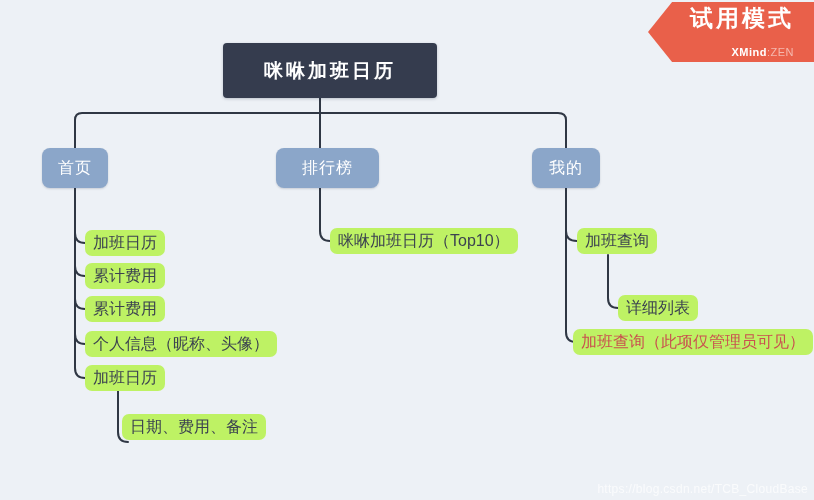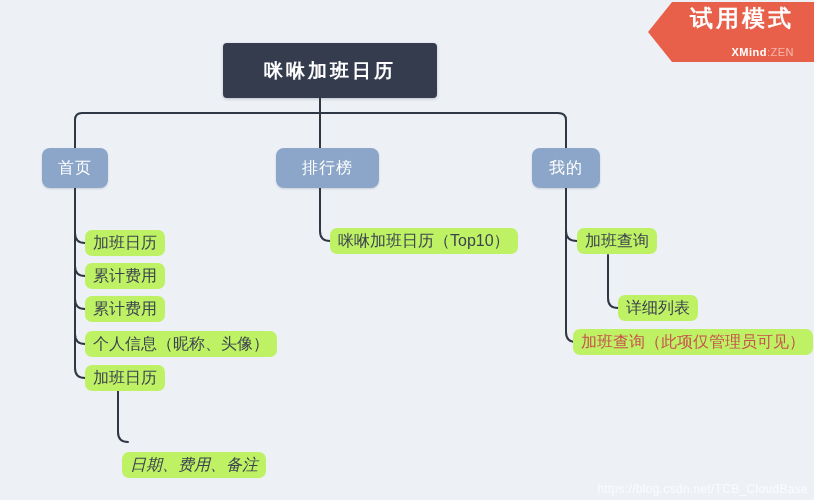--- a/index.html
+++ b/index.html
@@ -98,21 +98,21 @@
 
   <div class="node branch-node branch-home">首页</div>
   <div class="node branch-node branch-rank">排行榜</div>
   <div class="node branch-node branch-mine">我的</div>
 
   <div class="node pill" style="left:85px;top:230px;">加班日历</div>
   <div class="node pill" style="left:85px;top:263px;">累计费用</div>
   <div class="node pill" style="left:85px;top:331px;">个人信息（昵称、头像）</div>
   <div class="node pill" style="left:85px;top:296px;">累计费用</div>
   <div class="node pill" style="left:85px;top:365px;">加班日历</div>
-  <div class="node pill" style="left:122px;top:452px;font-style:italic;">日期、费用、备注</div>
+  <div class="node pill" style="left:122px;top:414px;">日期、费用、备注</div>
 
   <div class="node pill" style="left:330px;top:228px;">咪咻加班日历（Top10）</div>
 
   <div class="node pill" style="left:577px;top:228px;">加班查询</div>
   <div class="node pill" style="left:618px;top:295px;">详细列表</div>
   <div class="node pill pill-admin" style="left:573px;top:329px;">加班查询（此项仅管理员可见）</div>
 
   <div class="ribbon">
     <div class="ribbon-title">试用模式</div>
     <div class="ribbon-brand">

